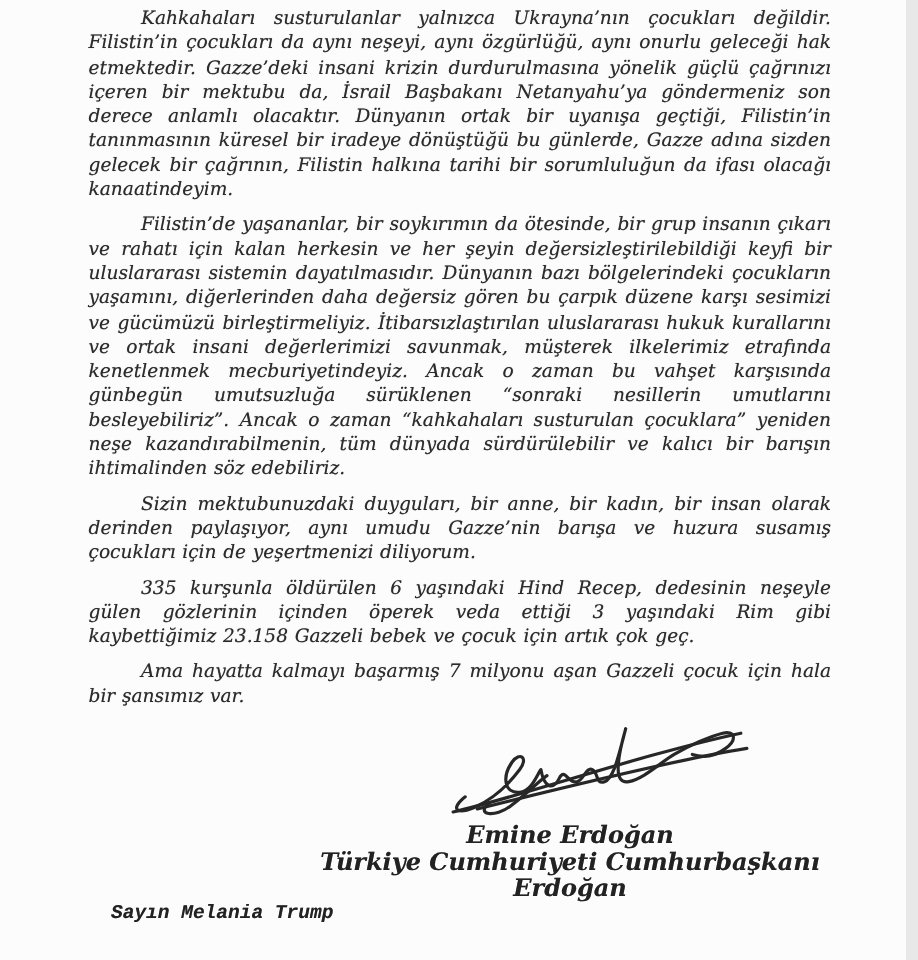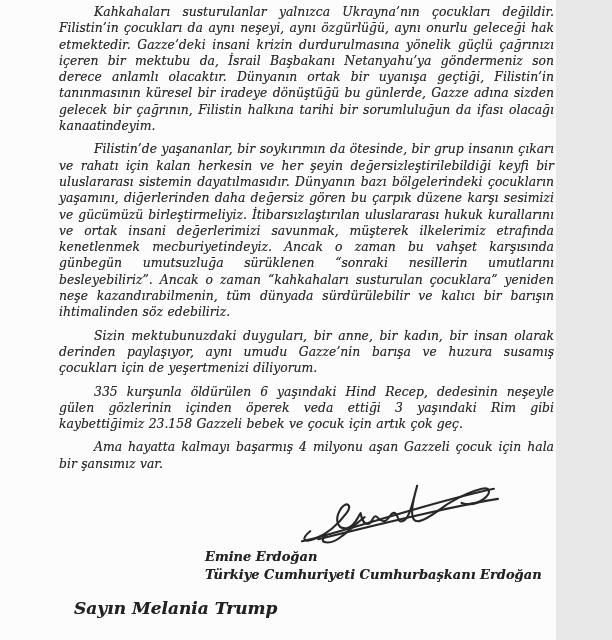--- a/index.html
+++ b/index.html
@@ -2,21 +2,21 @@
 <html><head>
 <meta charset="utf-8">
 <style>
   html, body {
     margin: 0;
     padding: 0;
     background: #e8e8e8;
   }
   .page {
     position: relative;
-    width: 556px;
+    width: 604px;
     height: 640px;
     background: #fcfcfc;
     overflow: hidden;
     font-family: "DejaVu Serif", serif;
   }
   .body-text {
     position: absolute;
     left: 59px;
     top: 4px;
     width: 495px;
@@ -38,51 +38,52 @@
     top: 472px;
     width: 212px;
     height: 74px;
   }
   .signature svg { display: block; width: 100%; height: 100%; }
   .signer {
     position: absolute;
     left: 205px;
     top: 548px;
     width: 350px;
-    text-align: left;
+    text-align: center;
     font-style: italic;
     font-weight: bold;
-    font-size: 13px;
+    font-size: 16px;
     line-height: 17.5px;
     color: #222222;
     text-shadow: 0 0 0.4px rgba(30,30,30,0.5);
   }
   .recipient {
     position: absolute;
     left: 74px;
     top: 600px;
     font-style: italic;
     font-weight: bold;
-    font-size: 17px;
+    font-size: 13px;
     line-height: 17.5px;
     color: #222222;
     text-shadow: 0 0 0.4px rgba(30,30,30,0.5);
+    font-family: Liberation Mono, monospace;
   }
 </style>
 </head>
 <body>
 
 <div class="page">
 
   <div class="body-text">
     <p>Kahkahaları susturulanlar yalnızca Ukrayna’nın çocukları değildir. Filistin’in çocukları da aynı neşeyi, aynı özgürlüğü, aynı onurlu geleceği hak etmektedir. Gazze’deki insani krizin durdurulmasına yönelik güçlü çağrınızı içeren bir mektubu da, İsrail Başbakanı Netanyahu’ya göndermeniz son derece anlamlı olacaktır. Dünyanın ortak bir uyanışa geçtiği, Filistin’in tanınmasının küresel bir iradeye dönüştüğü bu günlerde, Gazze adına sizden gelecek bir çağrının, Filistin halkına tarihi bir sorumluluğun da ifası olacağı kanaatindeyim.</p>
     <p>Filistin’de yaşananlar, bir soykırımın da ötesinde, bir grup insanın çıkarı ve rahatı için kalan herkesin ve her şeyin değersizleştirilebildiği keyfi bir uluslararası sistemin dayatılmasıdır. Dünyanın bazı bölgelerindeki çocukların yaşamını, diğerlerinden daha değersiz gören bu çarpık düzene karşı sesimizi ve gücümüzü birleştirmeliyiz. İtibarsızlaştırılan uluslararası hukuk kurallarını ve ortak insani değerlerimizi savunmak, müşterek ilkelerimiz etrafında kenetlenmek mecburiyetindeyiz. Ancak o zaman bu vahşet karşısında günbegün umutsuzluğa sürüklenen “sonraki nesillerin umutlarını besleyebiliriz”. Ancak o zaman “kahkahaları susturulan çocuklara” yeniden neşe kazandırabilmenin, tüm dünyada sürdürülebilir ve kalıcı bir barışın ihtimalinden söz edebiliriz.</p>
     <p>Sizin mektubunuzdaki duyguları, bir anne, bir kadın, bir insan olarak derinden paylaşıyor, aynı umudu Gazze’nin barışa ve huzura susamış çocukları için de yeşertmenizi diliyorum.</p>
     <p>335 kurşunla öldürülen 6 yaşındaki Hind Recep, dedesinin neşeyle gülen gözlerinin içinden öperek veda ettiği 3 yaşındaki Rim gibi kaybettiğimiz 23.158 Gazzeli bebek ve çocuk için artık çok geç.</p>
-    <p>Ama hayatta kalmayı başarmış 4 milyonu aşan Gazzeli çocuk için hala bir şansımız var.</p>
+    <p>Ama hayatta kalmayı başarmış 7 milyonu aşan Gazzeli çocuk için hala bir şansımız var.</p>
   </div>
 
   <div class="signature">
     <svg viewBox="0 0 210 72" xmlns="http://www.w3.org/2000/svg" fill="none" stroke="#161616" stroke-width="2.1" stroke-linecap="round" stroke-linejoin="round" opacity="0.92">
       <path d="M14,58 C4,66 8,70 20,65 C34,59 44,48 50,40 C56,32 50,28 45,35 C38,45 40,56 50,55 C58,54 61,44 64,40 C66,52 72,54 76,46 C80,38 82,50 88,48 C92,47 94,38 98,40 C102,42 100,50 106,48 C112,46 115,32 120,13 C114,34 112,50 122,48 C132,46 142,36 152,30 C162,24 176,18 184,16 C192,14 194,20 186,26 C178,32 170,32 164,30"></path>
       <path d="M6,68 C50,58 130,30 196,16"></path>
       <path d="M22,66 C70,54 150,34 200,26"></path>
       <path d="M30,62 C20,70 34,72 44,64 C56,55 62,48 68,44"></path>
     </svg>
   </div>

